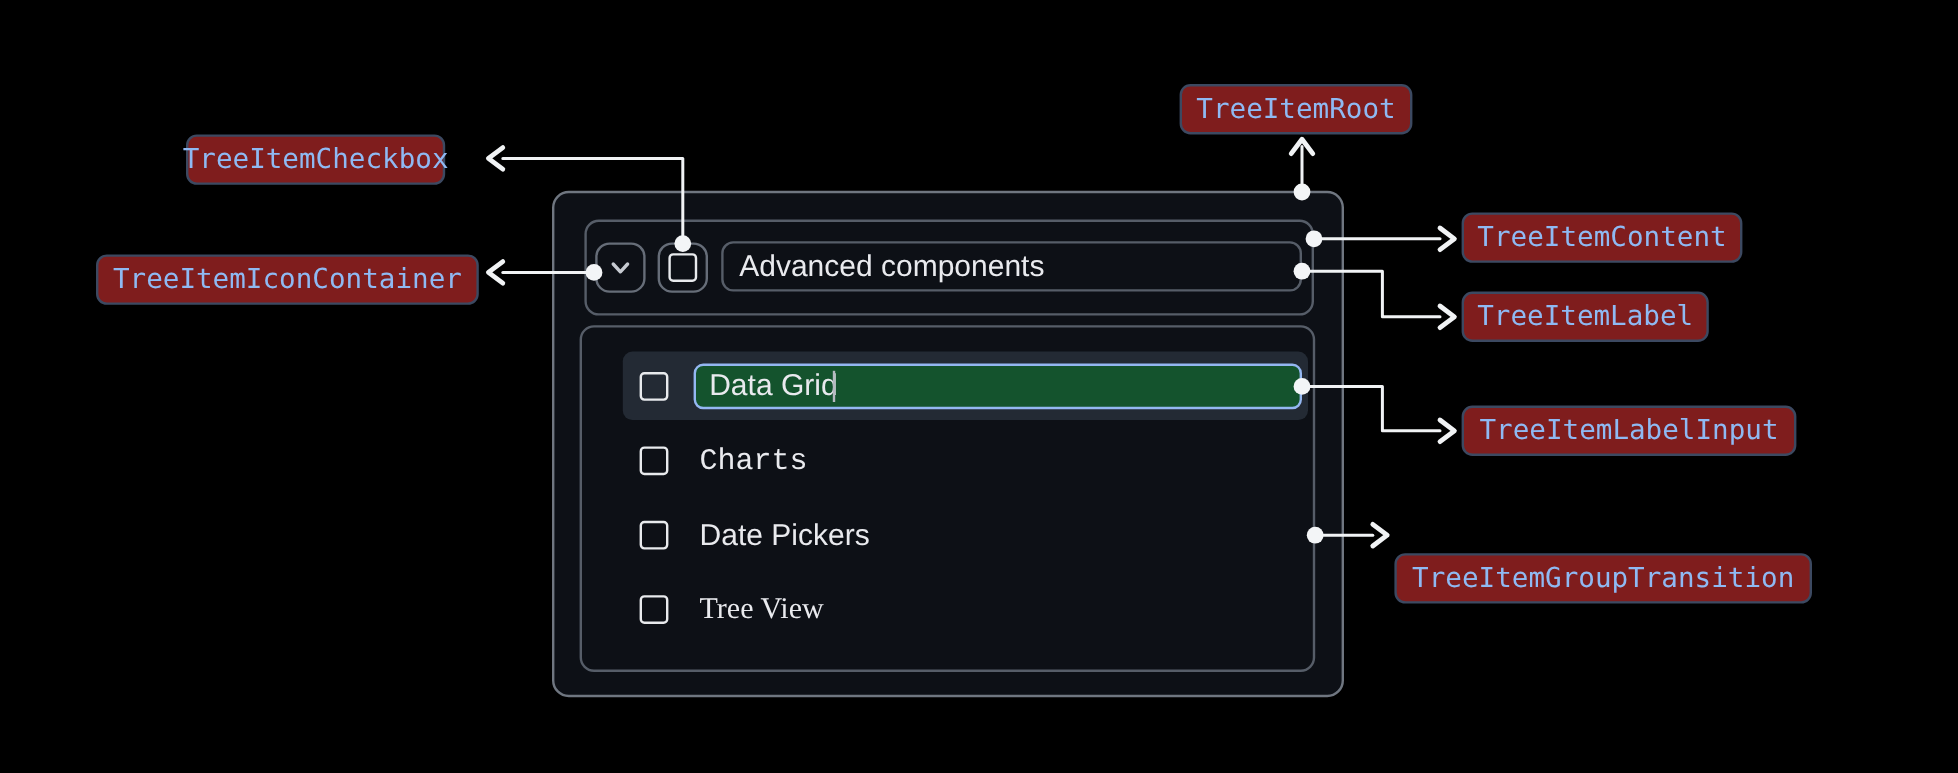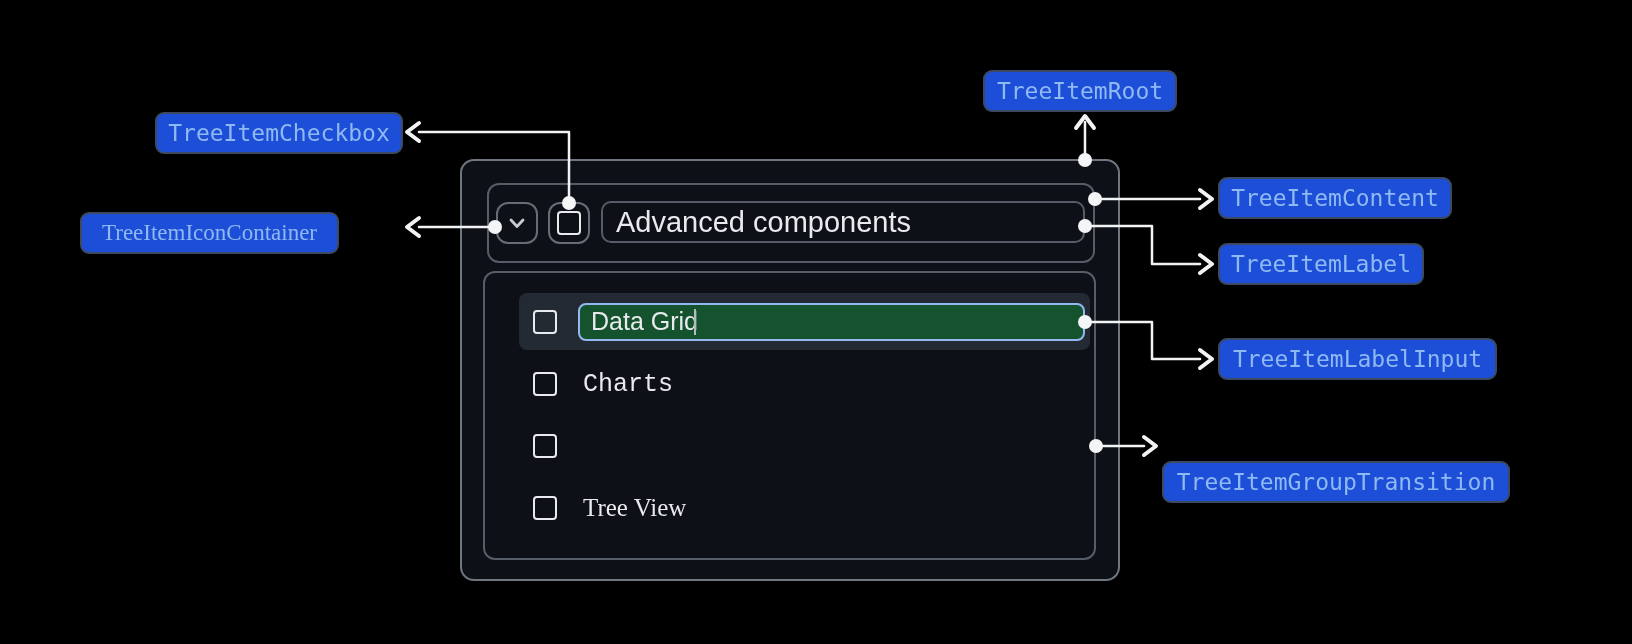--- a/index.html
+++ b/index.html
@@ -3,21 +3,21 @@
 <meta charset="utf-8">
 <style>
   html,body{margin:0;padding:0;background:#000;}
   #canvas{
     position:relative;width:1632px;height:644px;background:#000;overflow:hidden;
     font-family:"Liberation Sans",sans-serif;
   }
   
   .badge{
     position:absolute;height:42px;box-sizing:border-box;
-    background:#1d4ed8;border:2px solid #3C4961;border-radius:9px;
+    background:#7f1d1d;border:2px solid #3C4961;border-radius:9px;
     color:#8FB9F2;font-family:"DejaVu Sans Mono",monospace;font-size:23px;
     display:flex;align-items:center;justify-content:center;white-space:nowrap;
   }
   
   .root-box{
     position:absolute;left:460px;top:159px;width:660px;height:422px;box-sizing:border-box;
     background:#0D1016;border:2px solid #6F7680;border-radius:14px;
   }
   .content-box{
     position:absolute;left:487px;top:183px;width:608px;height:80px;box-sizing:border-box;
@@ -25,21 +25,21 @@
   }
   .square-btn{
     position:absolute;width:42px;height:42px;box-sizing:border-box;
     border:2px solid #666D78;border-radius:12px;
     display:flex;align-items:center;justify-content:center;
   }
   .label-box{
     position:absolute;left:601px;top:201px;width:484px;height:42px;box-sizing:border-box;
     border:2px solid #565D68;border-radius:10px;
     display:flex;align-items:center;padding-left:13px;
-    color:#E9EAEE;font-size:29px;
+    color:#E9EAEE;font-size:25px;
   }
   .group-box{
     position:absolute;left:483px;top:271px;width:613px;height:289px;box-sizing:border-box;
     border:2px solid #565D68;border-radius:12px;
   }
   .row-highlight{
     position:absolute;left:519px;top:293px;width:571px;height:57px;
     background:#232A34;border-radius:8px;
   }
   .cb{
@@ -90,20 +90,23 @@
   <span class="cb" style="left:533px;top:310px;"></span>
   <input class="edit-input" type="text" value="Data Grid" style="">
   <div class="caret"></div>
 
   <span class="cb" style="left:533px;top:372px;"></span>
   <div class="item-label" style="top:367px;font-family:Liberation Mono, monospace;">
     <span>Charts</span>
   </div>
 
   <span class="cb" style="left:533px;top:434px;"></span>
+  <div class="item-label" style="top:429px;">
+    <span>Date Pickers</span>
+  </div>
 
   <span class="cb" style="left:533px;top:496px;"></span>
   <div class="item-label" style="top:491px;font-family:Liberation Serif, serif;">
     <span>Tree View</span>
   </div>
 
   <svg class="connectors" width="1632" height="644" viewBox="0 0 1632 644">
     <g stroke="#F1F3F5" stroke-width="2.5" fill="none" stroke-linecap="round" stroke-linejoin="round">
 
       <g>
@@ -145,24 +148,24 @@
       <circle cx="1085" cy="160" r="7"></circle>
       <circle cx="569" cy="203" r="7"></circle>
       <circle cx="495" cy="227" r="7"></circle>
       <circle cx="1095" cy="199" r="7"></circle>
       <circle cx="1085" cy="226" r="7"></circle>
       <circle cx="1085" cy="322" r="7"></circle>
       <circle cx="1096" cy="446" r="7"></circle>
     </g>
   </svg>
 
-  <div class="badge" style="left:155px;top:112px;width:248px;">
+  <div class="badge" style="left:155px;top:112px;width:216px;">
     <span>TreeItemCheckbox</span>
   </div>
-  <div class="badge" style="left:80px;top:212px;width:259px;font-family:Liberation Serif, serif;">
+  <div class="badge" style="left:80px;top:212px;width:319px;">
     <span>TreeItemIconContainer</span>
   </div>
   <div class="badge" style="left:983px;top:70px;width:194px;">
     <span>TreeItemRoot</span>
   </div>
   <div class="badge" style="left:1218px;top:177px;width:234px;">
     <span>TreeItemContent</span>
   </div>
   <div class="badge" style="left:1218px;top:243px;width:206px;">
     <span>TreeItemLabel</span>

